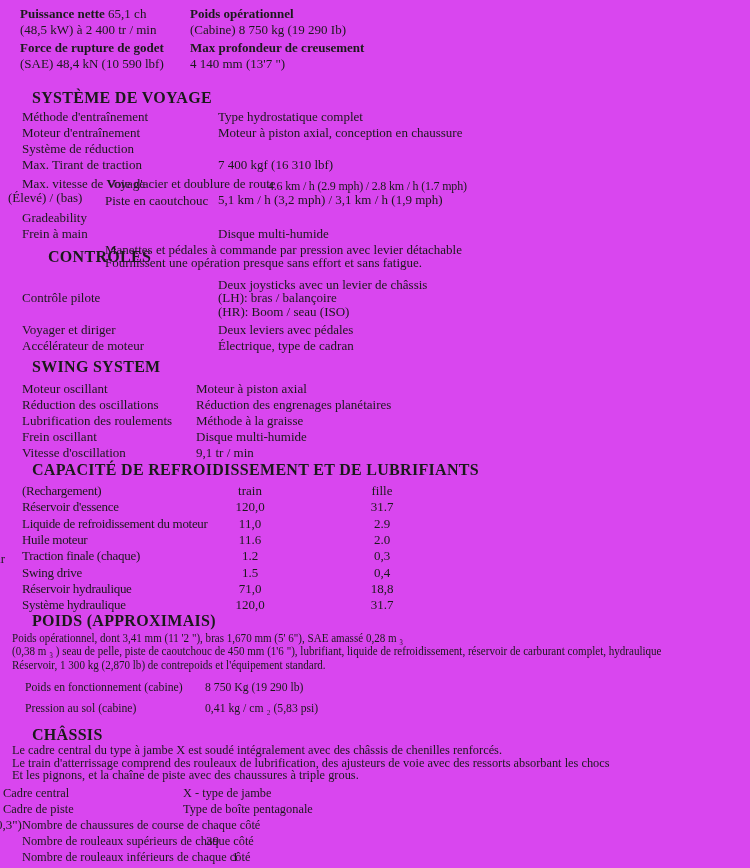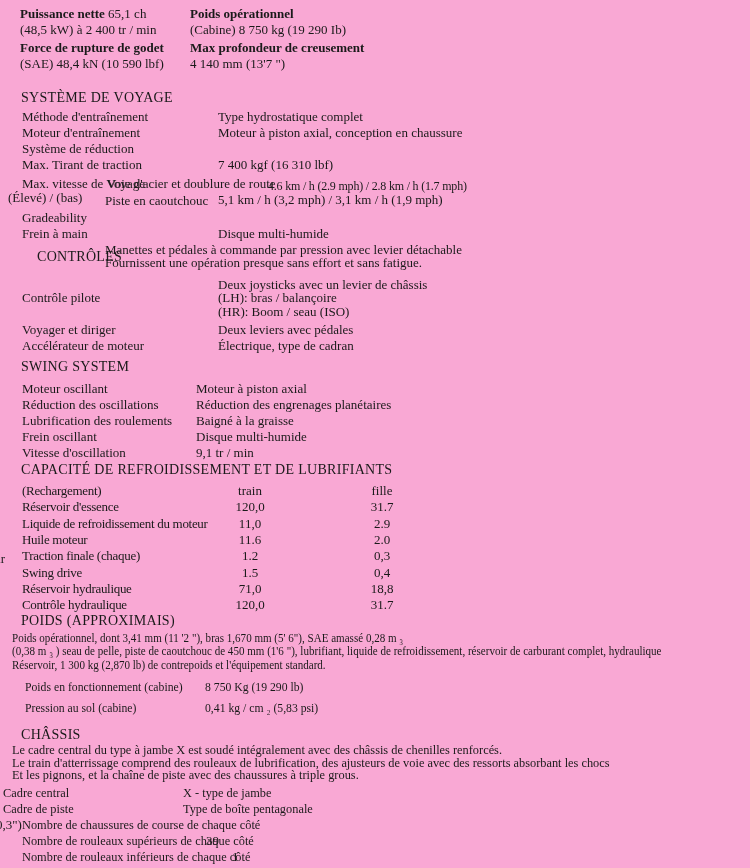--- a/index.html
+++ b/index.html
@@ -1,26 +1,26 @@
 <!DOCTYPE html>
 <html><head>
 <meta charset="utf-8">
 <style>
   * { margin:0; padding:0; box-sizing:border-box; }
   html,body { background:#ffffff; }
   .page {
     position:relative; width:750px; height:868px; overflow:hidden;
-    background:#f9a8d4; color:#1a1a1a;
+    background:#d946ef; color:#1a1a1a;
     font-family:"Liberation Serif", serif;
     font-size:13px; line-height:16px;
   }
   .b { font-weight:bold; }
   .nw { white-space:nowrap; }
   .sec { position:absolute; left:0; width:750px; }
-  .sec-head { font-weight:normal; font-size:14px; letter-spacing:0.3px; margin-left:21px; white-space:nowrap; }
+  .sec-head { font-weight:bold; font-size:16px; letter-spacing:0.3px; margin-left:32px; white-space:nowrap; }
 
   
   #top-specs { position:absolute; top:6px; left:20px; display:grid; grid-template-columns:170px auto; row-gap:2px; }
   .tcell .l2 { white-space:nowrap; }
 
   
   .row { display:flex; margin-left:22px; }
   .row .lbl { flex:0 0 196px; white-space:nowrap; }
   .row .val { flex:1; white-space:nowrap; }
   .row-s .lbl { flex:0 0 174px; }
@@ -182,21 +182,21 @@
       <div class="row row-s">
           <span class="lbl">Moteur oscillant</span>
           <span class="val">Moteur à piston axial</span>
         </div>
       <div class="row row-s">
           <span class="lbl">Réduction des oscillations</span>
           <span class="val">Réduction des engrenages planétaires</span>
         </div>
       <div class="row row-s">
           <span class="lbl">Lubrification des roulements</span>
-          <span class="val">Baigné à la graisse</span>
+          <span class="val">Méthode à la graisse</span>
         </div>
       <div class="row row-s">
           <span class="lbl">Frein oscillant</span>
           <span class="val">Disque multi-humide</span>
         </div>
       <div class="row row-s">
           <span class="lbl">Vitesse d'oscillation</span>
           <span class="val">9,1 tr / min</span>
         </div>
     </div>
@@ -234,21 +234,21 @@
           <span class="cap-lbl">Swing drive</span>
           <span class="cap-litre">1.5</span>
           <span class="cap-gal">0,4</span>
         </div>
       <div class="cap-row">
           <span class="cap-lbl">Réservoir hydraulique</span>
           <span class="cap-litre">71,0</span>
           <span class="cap-gal">18,8</span>
         </div>
       <div class="cap-row">
-          <span class="cap-lbl">Contrôle hydraulique</span>
+          <span class="cap-lbl">Système hydraulique</span>
           <span class="cap-litre">120,0</span>
           <span class="cap-gal">31.7</span>
         </div>
     </div>
   </div>
 
   <div id="weights" class="sec">
     <div class="sec-head">POIDS (APPROXIMAIS)</div>
     <div class="para">
       <div><span class="cond85">Poids opérationnel, dont 3,41 mm (11 '2 "), bras 1,670 mm (5' 6"), SAE amassé 0,28 m ₃</span></div>

